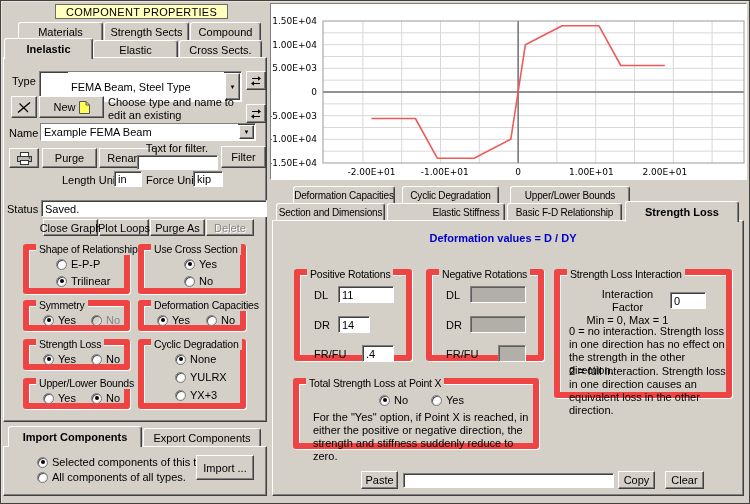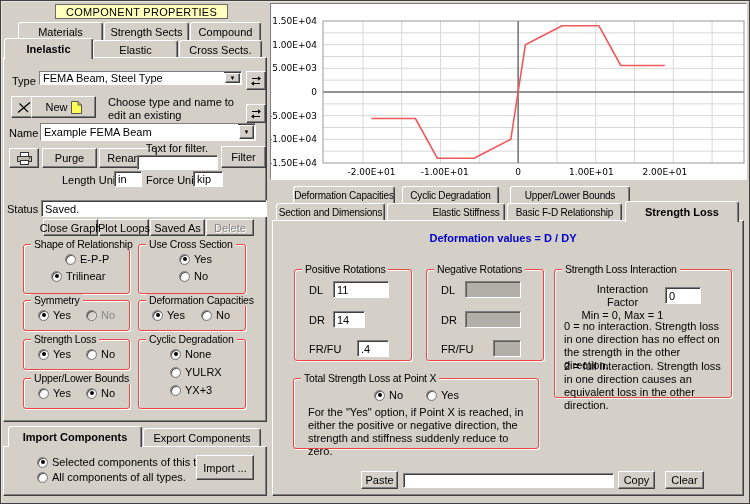--- a/index.html
+++ b/index.html
@@ -20,21 +20,21 @@
   .combo input{flex:1;border:none;background:#fff;font-family:"Liberation Sans",sans-serif;font-size:11px;padding:1px 3px;outline:none;min-width:0;}
   .combo .drop{width:15px;margin:1px;background:#d4d0c8;border:1px solid;border-color:#ffffff #404040 #404040 #ffffff;box-shadow:inset -1px -1px 0 #808080;
        display:flex;align-items:center;justify-content:center;font-size:6px;}
   
   .tab{position:absolute;background:#d4d0c8;border:1px solid #404040;border-bottom:none;border-top-color:#fff;border-left-color:#fff;
        border-radius:3px 3px 0 0;box-shadow:inset -1px 0 0 #808080;display:flex;align-items:center;justify-content:center;
        font-size:11px;white-space:nowrap;cursor:default;}
   .tab.tight{font-size:10px;letter-spacing:-0.2px;}
   .tab.active{font-weight:bold;z-index:6;}
   
-  .groupbox{position:absolute;border:1px solid #ef4444;border-radius:3px;box-shadow:1px 1px 0 #fff, inset 1px 1px 0 #fff;}
+  .groupbox{position:absolute;border:6px solid #ef4444;border-radius:3px;box-shadow:1px 1px 0 #fff, inset 1px 1px 0 #fff;}
   .groupbox>.legend{position:absolute;top:-7px;left:7px;background:#d4d0c8;padding:0 3px;font-size:10.5px;letter-spacing:-0.2px;white-space:nowrap;}
   
   .radio-row{position:absolute;display:flex;align-items:center;gap:4px;white-space:nowrap;}
   .radio{width:11px;height:11px;border-radius:50%;background:#fff;border:1px solid #777;box-shadow:inset 1px 1px 0 #555,inset -1px -1px 0 #eee;position:relative;flex:0 0 auto;}
   .radio.checked::after{content:"";position:absolute;left:2.5px;top:2.5px;width:4px;height:4px;border-radius:50%;background:#000;}
   .radio.disabled{background:#d8d4cc;}
   .lbl{white-space:nowrap;}
   .lbl.disabled{color:#858585;}
   .note{font-size:11px;line-height:13px;}
   svg text{font-family:"DejaVu Sans",sans-serif;}
@@ -64,42 +64,42 @@
   <div class="tab" style="left:179px;top:40px;width:83px;height:18px;">
       <span>Cross Sects.</span>
     </div>
   <div class="tab active" style="left:4px;top:38px;width:89px;height:21px;">
       <span>Inelastic</span>
     </div>
 
   <div class="abs raised" style="left:3px;top:57px;width:264px;height:365px;z-index:2;">
 
     <span class="abs lbl" style="left:8px;top:17px;">Type</span>
-    <div class="abs combo" style="left:35px;top:13px;width:203px;height:14px;">
+    <div class="abs combo" style="left:35px;top:13px;width:203px;height:31px;padding-left:28px;">
       <input readonly="" value="FEMA Beam, Steel Type" style="">
       <span class="drop">
           <span>▼</span>
         </span>
     </div>
     <div class="abs btn" style="left:242px;top:13px;width:20px;height:19px;">
       <svg width="12" height="12" viewBox="0 0 12 12">
         <path d="M2 3.5h6" stroke="#000" fill="none"></path>
           <path d="M8 1.2 11 3.5 8 5.8z" fill="#000"></path>
         <path d="M10 8.5H4" stroke="#000" fill="none"></path>
           <path d="M4 6.2 1 8.5 4 10.8z" fill="#000"></path>
       </svg>
     </div>
 
     <div class="abs btn" style="left:7px;top:38px;width:26px;height:22px;">
       <svg width="16" height="14" viewBox="0 0 16 14">
         <path d="M2 12.5 14 2.5" stroke="#000" stroke-width="1.4" fill="none"></path>
         <path d="M3.5 3.5 12 12" stroke="#000" stroke-width="1.1" fill="none"></path>
       </svg>
     </div>
-    <div class="abs btn" style="left:27px;top:38px;width:65px;height:22px;gap:3px;">
+    <div class="abs btn" style="left:35px;top:38px;width:65px;height:22px;gap:3px;">
       <span>New</span>
       <svg width="11" height="13" viewBox="0 0 11 13">
         <path d="M0.5 0.5 H7 L10.5 4 V12.5 H0.5 Z" fill="#ffff55" stroke="#555"></path>
         <path d="M7 0.5 V4 H10.5" fill="none" stroke="#555"></path>
       </svg>
     </div>
     <div class="abs note" style="left:104px;top:38px;width:132px;">Choose type and name to edit an existing component.</div>
     <div class="abs btn" style="left:242px;top:46px;width:20px;height:19px;">
       <svg width="12" height="12" viewBox="0 0 12 12">
         <path d="M2 3.5h6" stroke="#000" fill="none"></path>
@@ -134,26 +134,26 @@
     <span class="abs lbl" style="left:58px;top:116px;">Length Unit</span>
     <input class="abs field" style="left: 110px; top: 113px; width: 28px; height: 16px;" value="in">
     <span class="abs lbl" style="left:142px;top:116px;">Force Unit</span>
     <input class="abs field" style="left: 189px; top: 113px; width: 30px; height: 16px;" value="kip">
 
     <span class="abs lbl" style="left:3px;top:145px;">Status</span>
     <input class="abs field" style="left: 37px; top: 142px; width: 226px; height: 17px;" readonly="" value="Saved.">
 
     <div class="abs btn" style="left:39px;top:161px;width:55px;height:17px;">Close Graph</div>
     <div class="abs btn" style="left:95px;top:161px;width:50px;height:17px;">Plot Loops</div>
-    <div class="abs btn" style="left:146px;top:161px;width:55px;height:17px;">Saved As</div>
+    <div class="abs btn" style="left:146px;top:161px;width:55px;height:17px;">Purge As</div>
     <div class="abs btn disabled" style="left:202px;top:161px;width:48px;height:17px;">Delete</div>
 
     <div class="groupbox" style="left:19px;top:186px;width:107px;height:50px;">
       <span class="legend">Shape of Relationship</span>
-      <div class="radio-row" style="left:41px;top:8px;">
+      <div class="radio-row" style="left:27px;top:8px;">
         <span class="radio"></span>
         <span class="lbl">E-P-P</span>
       </div>
       <div class="radio-row" style="left:27px;top:25px;">
         <span class="radio checked"></span>
         <span class="lbl">Trilinear</span>
       </div>
     </div>
 
     <div class="groupbox" style="left:134px;top:186px;width:108px;height:50px;">

